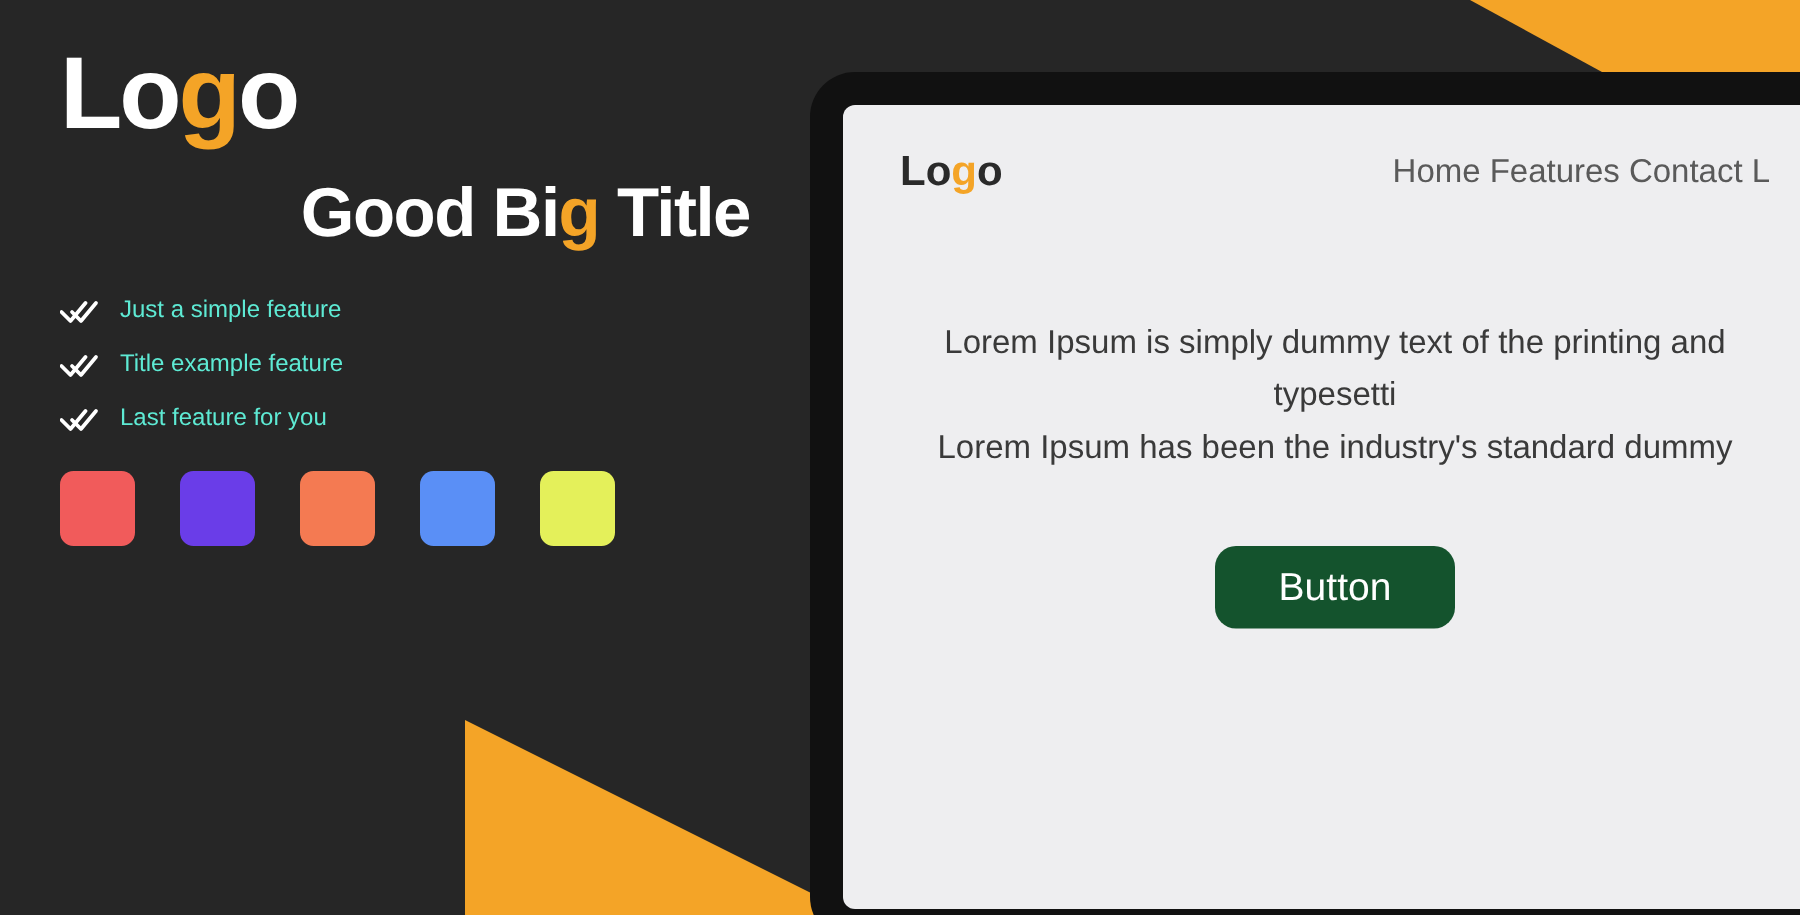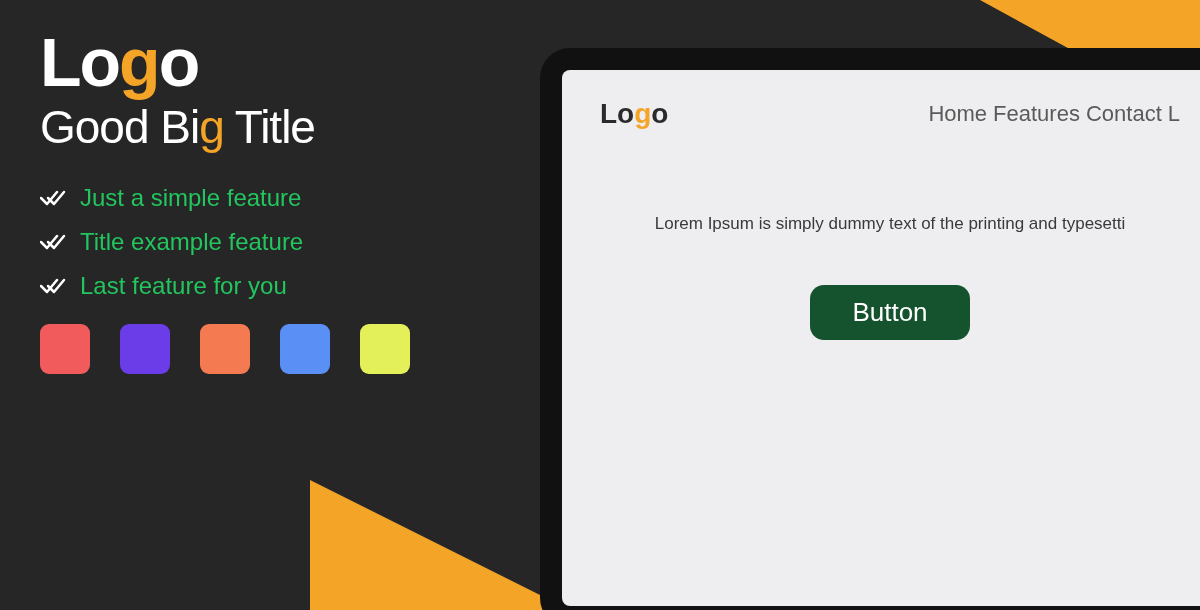--- a/index.html
+++ b/index.html
@@ -38,35 +38,35 @@
     .logo-big {
       font-size: 68px;
       font-weight: 700;
       color: #fff;
       letter-spacing: -2px;
       line-height: 1;
     }
     .logo-big .accent-char { color: #f4a427; }
     .big-title {
       font-size: 46px;
-      font-weight: 400;
+      font-weight: 700;
       color: #fff;
-      margin-top: 4px;
+      margin-top: 18px;
       letter-spacing: -1px;
+      text-align: right;
     }
     .big-title .accent-char { color: #f4a427; }
     .feature-list {
       margin-top: 30px;
       list-style: none;
     }
     .feature-list li {
       display: flex;
-      align-items: center;
-      color: #22c55e;
-      font-size: 24px;
+      color: #5eead4;
+      font-size: 16px;
       margin-bottom: 16px;
       font-weight: 400;
     }
     .check-icon {
       margin-right: 14px;
       flex-shrink: 0;
     }
     .swatches {
       display: flex;
       gap: 30px;
@@ -120,21 +120,21 @@
       text-align: center;
       margin-top: 80px;
     }
     .mock-title {
       font-size: 42px;
       font-weight: 800;
       color: #2a2a2a;
       letter-spacing: -0.5px;
     }
     .mock-desc {
-      font-size: 17px;
+      font-size: 22px;
       color: #3a3a3a;
       margin-top: 28px;
       line-height: 1.6;
     }
     .mock-button {
       display: inline-block;
       background: #14532d;
       color: #fff;
       font-size: 26px;
       font-weight: 500;
@@ -199,17 +199,18 @@
       <nav class="mock-nav" id="mock-nav">
           <a href="#">Home</a>
           <a href="#">Features</a>
           <a href="#">Contact</a>
           <a href="#">L</a>
         </nav>
     </div>
     <div class="mock-hero">
       <p class="mock-desc">
         <span>Lorem Ipsum is simply dummy text of the printing and typesetti</span><br>
+        <span>Lorem Ipsum has been the industry's standard dummy</span>
       </p>
       <button class="mock-button">Button</button>
     </div>
   </div>
 </div>
 
 </body></html>

